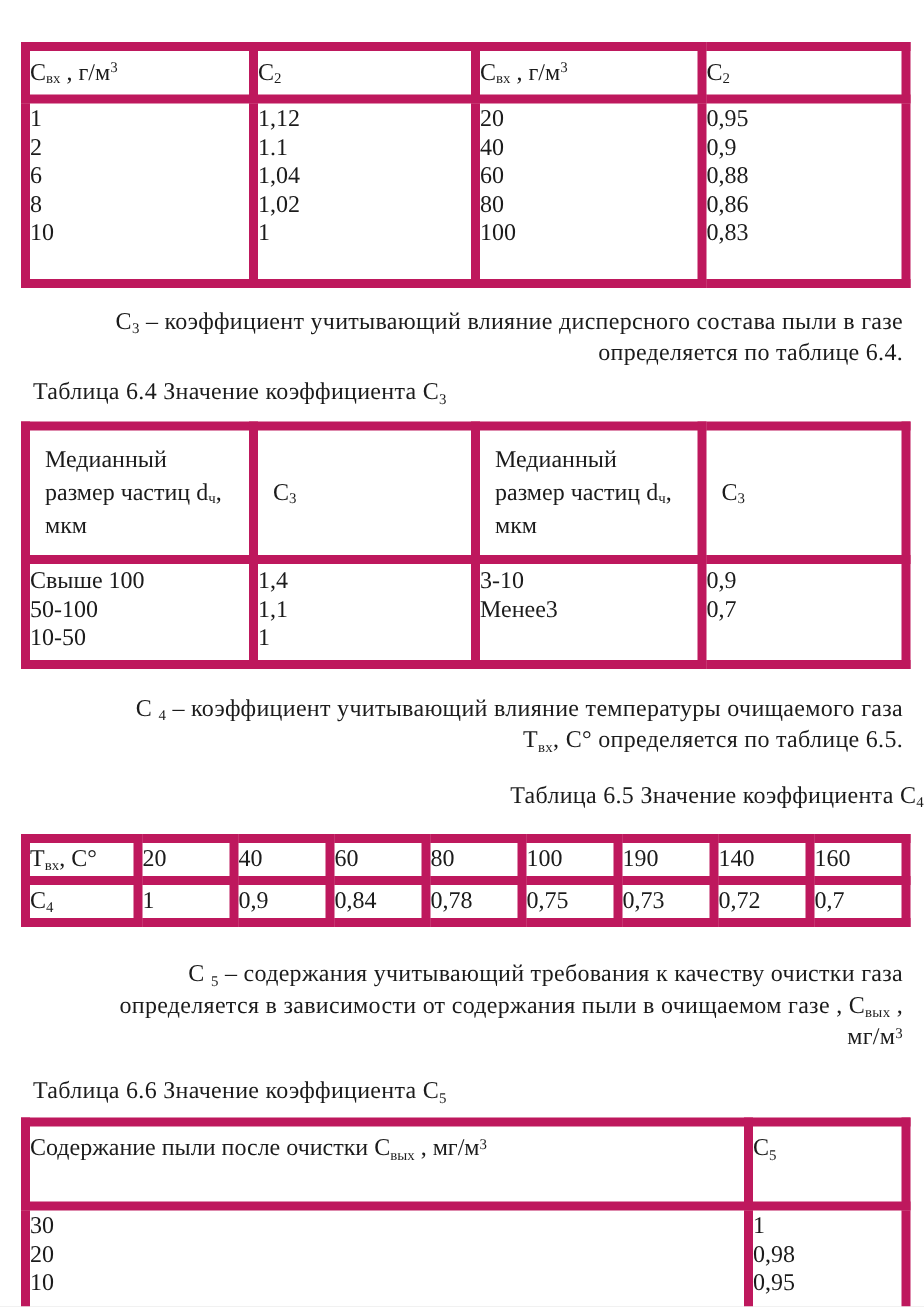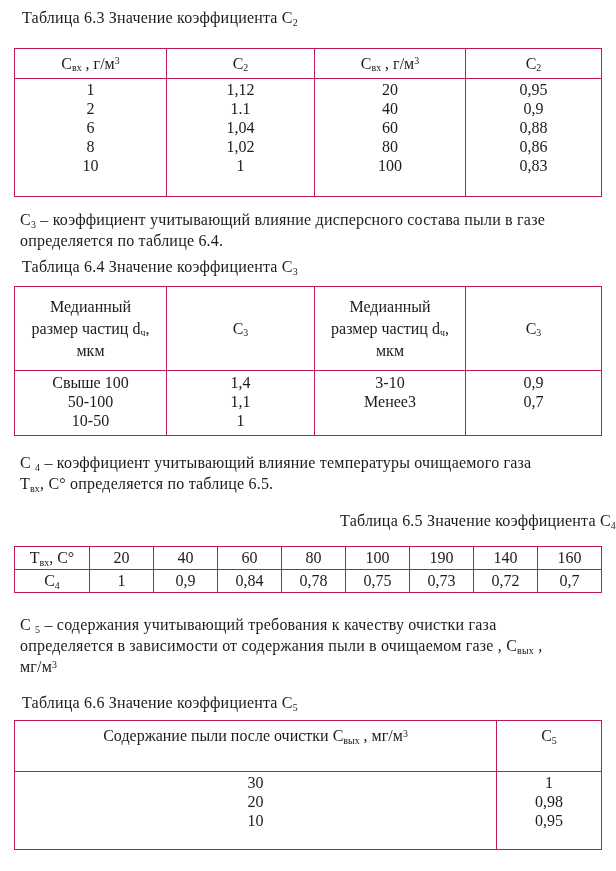--- a/index.html
+++ b/index.html
@@ -2,27 +2,27 @@
 <html><head>
 <meta charset="utf-8">
 <style>
   html,body { margin:0; padding:0; background:#e8e8e8; }
   .page {
     width:616px; height:871px; background:#ffffff; position:relative;
     font-family:"Liberation Serif", serif; color:#1b1b1b; font-size:16px;
     box-sizing:border-box; padding-top:8px; overflow:hidden;
   }
   .title { margin:0 0 0 22px; line-height:20px; letter-spacing:0.2px; }
-  .para  { margin-left:20px; margin-right:14px; line-height:21px; letter-spacing:0.2px; }
+  .para  { margin-left:20px; margin-right:14px; line-height:21px; letter-spacing:0.2px;text-align:right; }
   sub, sup { font-size:0.62em; line-height:0; }
   sub { vertical-align:baseline; position:relative; top:0.28em; }
   sup { vertical-align:baseline; position:relative; top:-0.45em; }
 
   table.tbl { border-collapse:collapse; table-layout:fixed; margin-left:14px; width:587px; }
-  table.tbl td { border:1px solid #be185d; text-align:center; padding:0; }
+  table.tbl td { border:6px solid #be185d; padding:0; }
   .hd { vertical-align:middle; }
   .bd { vertical-align:top; }
   .ln { line-height:19px; }
 
   
   .t63 { margin-top:20px; }
   .t63 .hd { height:29px; }
   .t63 .bd { padding-top:1px; padding-bottom:21px; }
 
   
@@ -45,21 +45,20 @@
   .mt-t65 { margin-top:17px;text-align:right; }
   .mt-p3 { margin-top:21px; }
   .mt-t66 { margin-top:16px; }
   .mt-p4 { margin-top:18px; }
 </style>
 </head>
 <body>
 
 <div class="page">
 
-  <div class="title"><span>Таблица 6.3 Значение коэффициента С</span><sub>2</sub></div>
 
   <table class="tbl t63">
     <colgroup>
         <col style="width:152px">
         <col style="width:148px">
         <col style="width:151px">
         <col style="width:136px">
       </colgroup>
     <tbody>
         <tr>

